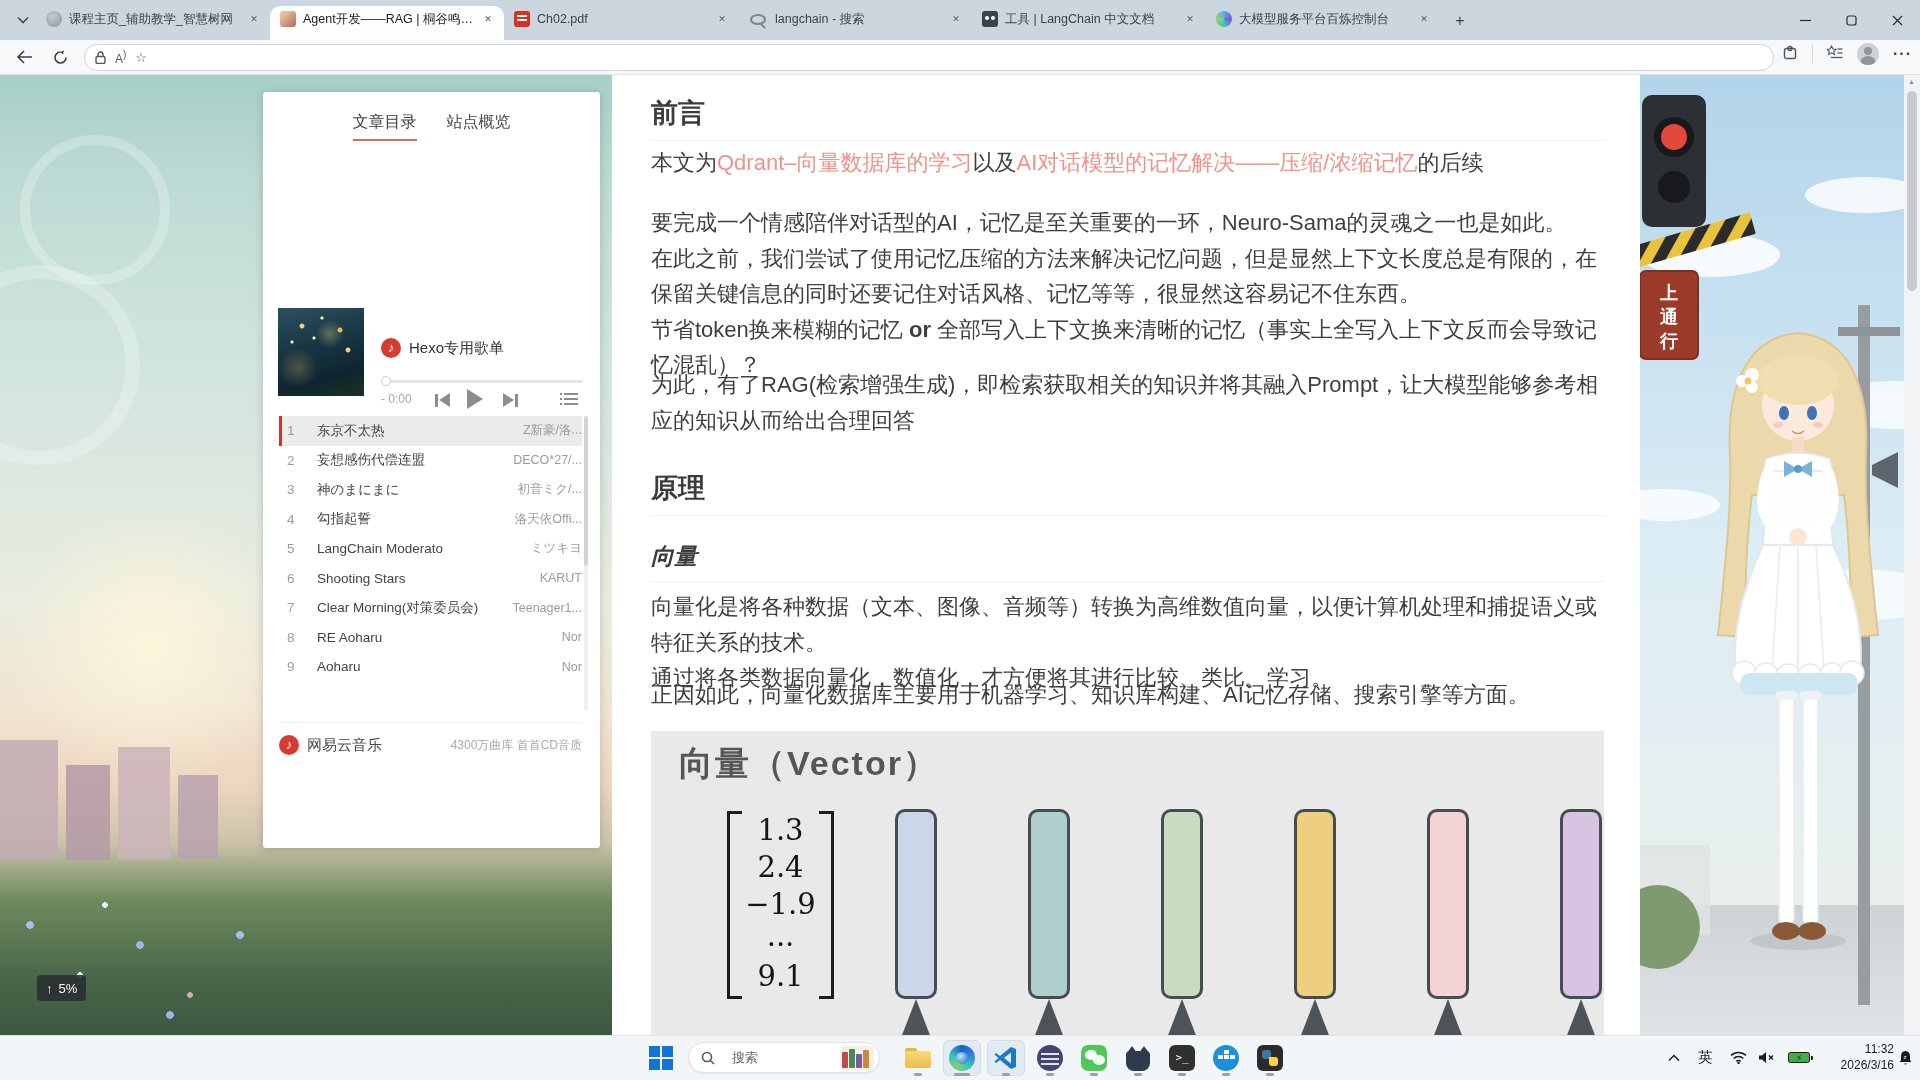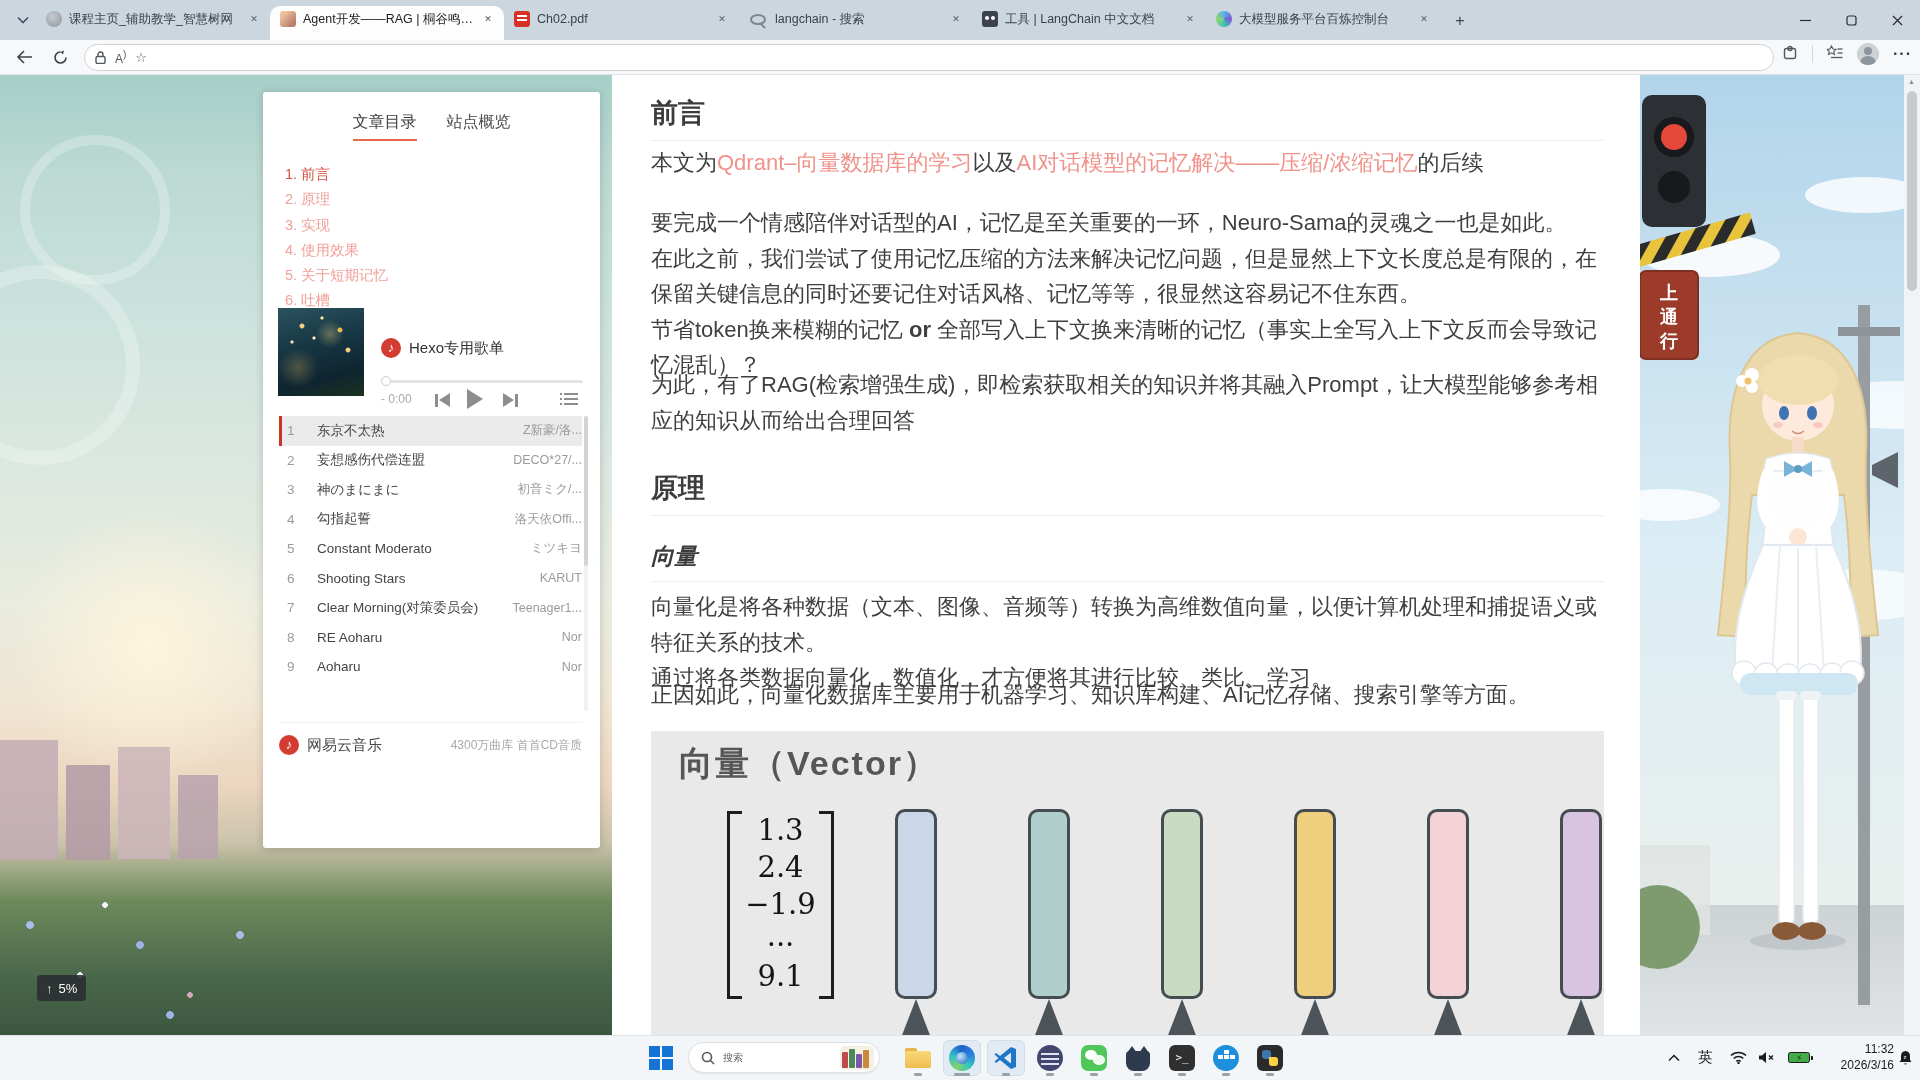--- a/index.html
+++ b/index.html
@@ -129,21 +129,21 @@
   #pg-sb-th{position:absolute;left:3px;top:16px;width:10px;height:200px;background:#c8cace;border-radius:5px;}
 
   
   #taskbar{position:absolute;left:0;top:1035px;width:1920px;height:45px;background:#f2f6f9;border-top:1px solid #e0e4e8;}
   .tk-ic{position:absolute;top:1042px;width:32px;height:32px;display:flex;align-items:center;justify-content:center;border-radius:6px;}
   .tk-dash{position:absolute;top:1073px;width:8px;height:3px;border-radius:2px;background:#9aa0a6;}
   .tk-box{position:absolute;top:1040px;width:38px;height:36px;background:#e2ebf3;border:1px solid #d2dde6;border-radius:6px;}
   #startlogo{width:24px;height:24px;display:grid;grid-template-columns:11px 11px;grid-gap:2px;}
   #startlogo span{width:11px;height:11px;background:#1573d6;}
   #tk-search{position:absolute;left:688px;top:1042px;width:192px;height:31px;background:#fff;border:1px solid #dde1e5;border-radius:16px;display:flex;align-items:center;padding:0 5px 0 12px;gap:8px;box-shadow:0 1px 2px rgba(0,0,0,.06);}
-  #tk-search-t{font-size:10px;color:#5f6368;flex:1;}
+  #tk-search-t{font-size:13px;color:#5f6368;flex:1;margin-left:9px;}
   .books{width:34px;height:24px;border-radius:5px;overflow:hidden;display:flex;align-items:flex-end;gap:1px;padding:2px;background:#f6efe3;}
   .books i{display:block;width:6px;border-radius:1px;}
   .folder{width:26px;height:20px;position:relative;}
   .folder::before{content:"";position:absolute;left:0;top:0;width:12px;height:6px;background:#e8b54a;border-radius:2px 2px 0 0;}
   .folder::after{content:"";position:absolute;left:0;top:3px;width:26px;height:17px;background:linear-gradient(#f9d978,#eebc4e);border-radius:2px;}
   .edge-ic{width:26px;height:26px;border-radius:50%;background:conic-gradient(from 210deg,#7fd26a,#35c1c8,#1d62c9,#2b7de0,#35c5c0,#7fd26a);position:relative;}
   .edge-ic::after{content:"";position:absolute;left:7px;top:7px;width:12px;height:12px;border-radius:50%;background:radial-gradient(circle at 35% 35%,#bfe9f5,#1d62c9);}
   .vsc{width:24px;height:24px;}
   .eclipse{width:26px;height:26px;border-radius:50%;background:#42466e;position:relative;overflow:hidden;}
   .eclipse::after{content:"";position:absolute;left:4px;top:8px;width:18px;height:2px;background:#dfe3f0;box-shadow:0 5px 0 #dfe3f0,0 10px 0 #dfe3f0;}
@@ -420,28 +420,20 @@
       <ellipse cx="146" cy="856" rx="14" ry="9" fill="#8a5a38"></ellipse>
       <ellipse cx="172" cy="856" rx="14" ry="9" fill="#8a5a38"></ellipse>
     </svg>
   </div>
 
   <div id="sidebar">
     <div class="snav">
       <span class="snav-item on">文章目录</span>
       <span class="snav-item">站点概览</span>
     </div>
-    <div class="toc">
-      <div class="toc-item on">1. 前言</div>
-      <div class="toc-item">2. 原理</div>
-      <div class="toc-item">3. 实现</div>
-      <div class="toc-item">4. 使用效果</div>
-      <div class="toc-item">5. 关于短期记忆</div>
-      <div class="toc-item">6. 吐槽</div>
-    </div>
 
     <div id="album"></div>
     <div style="position:absolute;left:118px;top:246px;display:flex;align-items:center;gap:8px;">
       <span class="np-ic">♪</span>
       <span id="pl-title">Hexo专用歌单</span>
     </div>
     <div id="pbar">
         <div id="pknob"></div>
       </div>
     <div id="ptime">- 0:00</div>
@@ -474,21 +466,21 @@
         <span class="tti">神のまにまに</span>
         <span class="tar">初音ミク/...</span>
       </div>
       <div class="track">
         <span class="tno">4</span>
         <span class="tti">勾指起誓</span>
         <span class="tar">洛天依Offi...</span>
       </div>
       <div class="track">
         <span class="tno">5</span>
-        <span class="tti">Constant Moderato</span>
+        <span class="tti">LangChain Moderato</span>
         <span class="tar">ミツキヨ</span>
       </div>
       <div class="track">
         <span class="tno">6</span>
         <span class="tti">Shooting Stars</span>
         <span class="tar">KARUT</span>
       </div>
       <div class="track">
         <span class="tno">7</span>
         <span class="tti">Clear Morning(对策委员会)</span>

